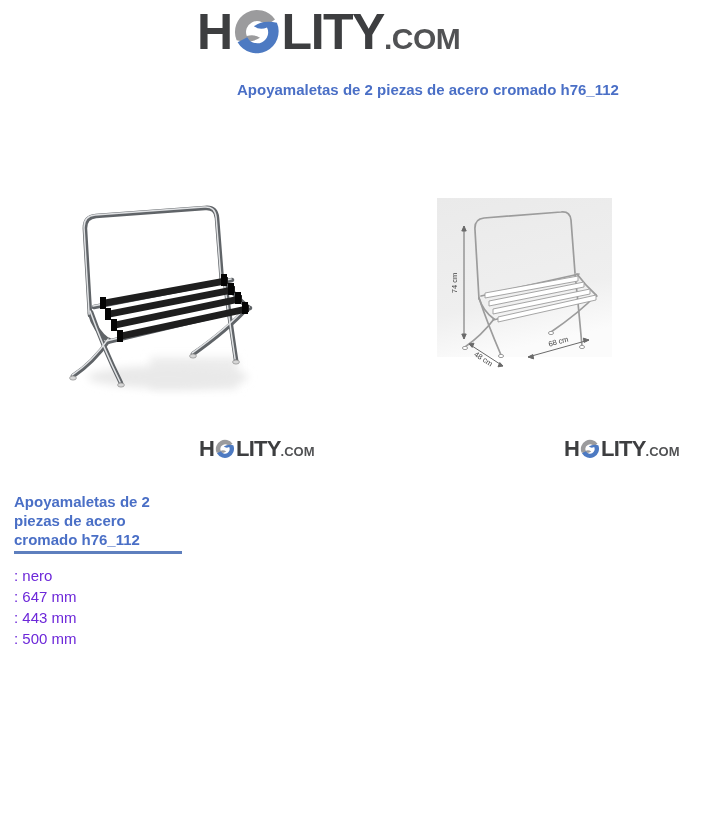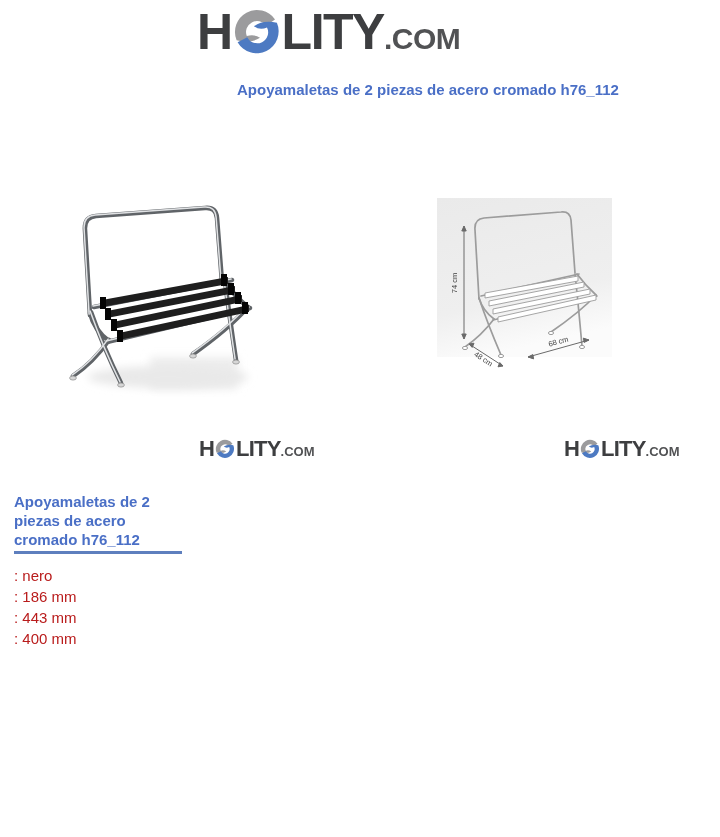--- a/index.html
+++ b/index.html
@@ -36,21 +36,21 @@
   .details-heading{
     position:absolute;left:14px;top:492px;width:160px;
     font-size:15px;font-weight:bold;line-height:19px;color:#4a6fc6;
   }
   .heading-rule{
     position:absolute;left:14px;top:551px;width:168px;height:3px;
     background:#5e7fbe;
   }
   .specs{
     position:absolute;left:14px;top:565px;margin:0;padding:0;list-style:none;
-    font-size:15px;line-height:21px;color:#b91c1c;
+    font-size:15px;line-height:21px;color:#6d28d9;
   }
   svg text{font-family:"Liberation Sans", sans-serif;}
 </style>
 </head>
 <body>
 
 <svg width="0" height="0" style="position:absolute">
   <defs>
     <g id="swirlIcon">
       <path fill="#9b9b9d" d="M3.6,32.3 A22,22 0 0 1 42,11.4 L33,17.7 A11,11 0 0 0 13.8,28.1 Q21,25.8 27,29.8 Q18,35.8 3.6,32.3 Z"></path>
@@ -195,16 +195,16 @@
   <span class="lw">H</span><svg class="swirl" viewBox="0 0 48 48">
       <use href="#swirlIcon"></use>
     </svg><span class="lw">LITY</span><span class="tld">.COM</span>
 </div>
 
 <div class="details-heading">Apoyamaletas de 2 piezas de acero cromado h76_112</div>
 <div class="heading-rule"></div>
 
 <ul class="specs">
   <li><span>: </span><span>nero</span></li>
-  <li><span>: </span><span>186 mm</span></li>
+  <li><span>: </span><span>647 mm</span></li>
   <li><span>: </span><span>443 mm</span></li>
-  <li><span>: </span><span>400 mm</span></li>
+  <li><span>: </span><span>500 mm</span></li>
 </ul>
 
 </body></html>

